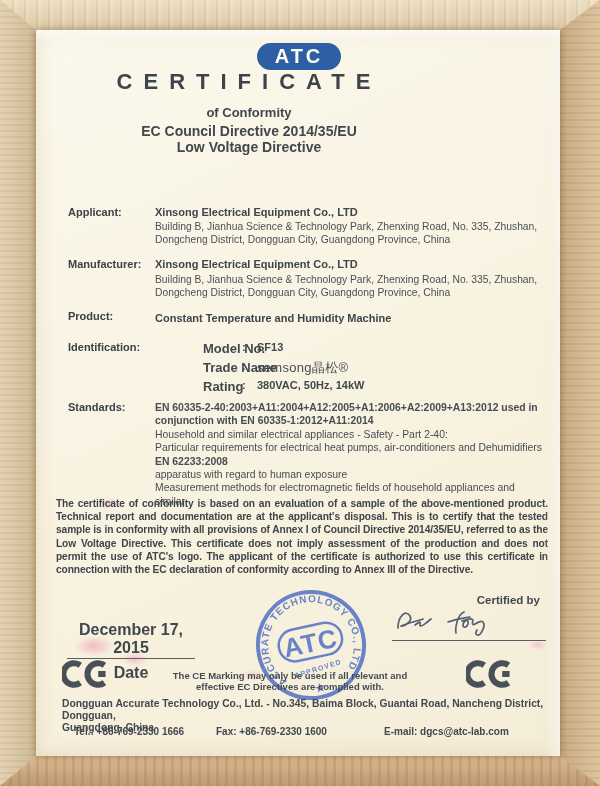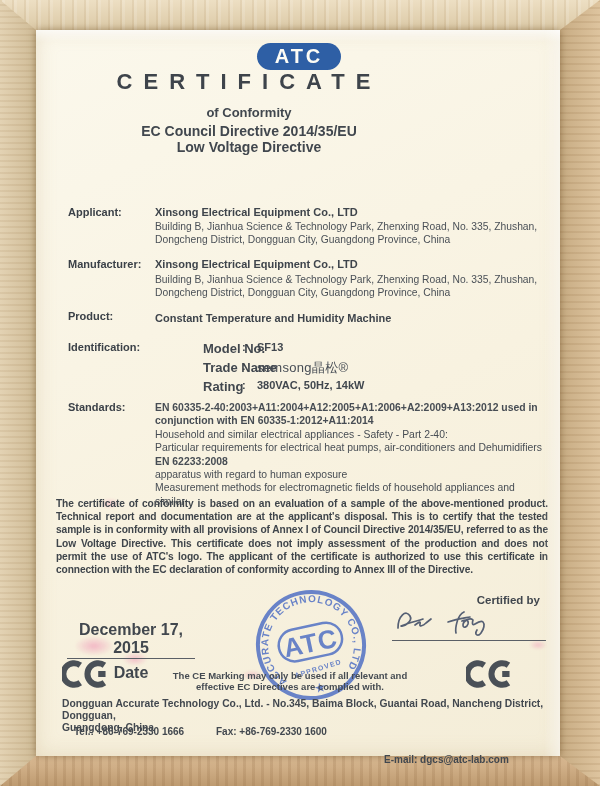--- a/index.html
+++ b/index.html
@@ -61,21 +61,21 @@
   .date-rule{border-bottom:1.5px solid #5a5f66;margin-top:1px;}
   .date-label{margin-top:5px;}
   .stamp-wrap{left:216px;top:556px;width:118px;height:118px;transform:rotate(-12deg);opacity:.84;}
   .ce{width:50px;height:34px;}
   .ce-left{left:26px;top:627px;}
   .ce-right{left:430px;top:627px;}
   .ce-note{left:114px;top:641px;width:280px;text-align:center;font-size:9.5px;
            font-weight:700;line-height:10.8px;color:#454b52;}
   .footer-addr{left:26px;top:668px;width:488px;font-size:10.3px;font-weight:700;line-height:12px;color:#42484f;}
   .contact{top:696px;font-size:10px;font-weight:700;color:#42484f;}
-  .tel{left:38px;} .fax{left:180px;} .email{left:348px;margin-top:28px;}
+  .tel{left:38px;} .fax{left:180px;} .email{left:348px;}
   
   .smudge{border-radius:50%;filter:blur(1px);pointer-events:none;}
   .s1{left:38px;top:606px;width:40px;height:20px;background:radial-gradient(rgba(235,100,160,.4),rgba(235,100,160,0) 70%);}
   .s2{left:86px;top:622px;width:26px;height:14px;background:radial-gradient(rgba(235,100,160,.35),rgba(235,100,160,0) 70%);}
   .s3{left:64px;top:468px;width:20px;height:11px;background:radial-gradient(rgba(235,100,160,.3),rgba(235,100,160,0) 70%);}
   .s4{left:493px;top:610px;width:18px;height:10px;background:radial-gradient(rgba(235,100,160,.3),rgba(235,100,160,0) 70%);}
   .s5{left:205px;top:640px;width:22px;height:10px;background:radial-gradient(rgba(235,100,160,.28),rgba(235,100,160,0) 70%);}
 </style>
 </head>
 <body>

